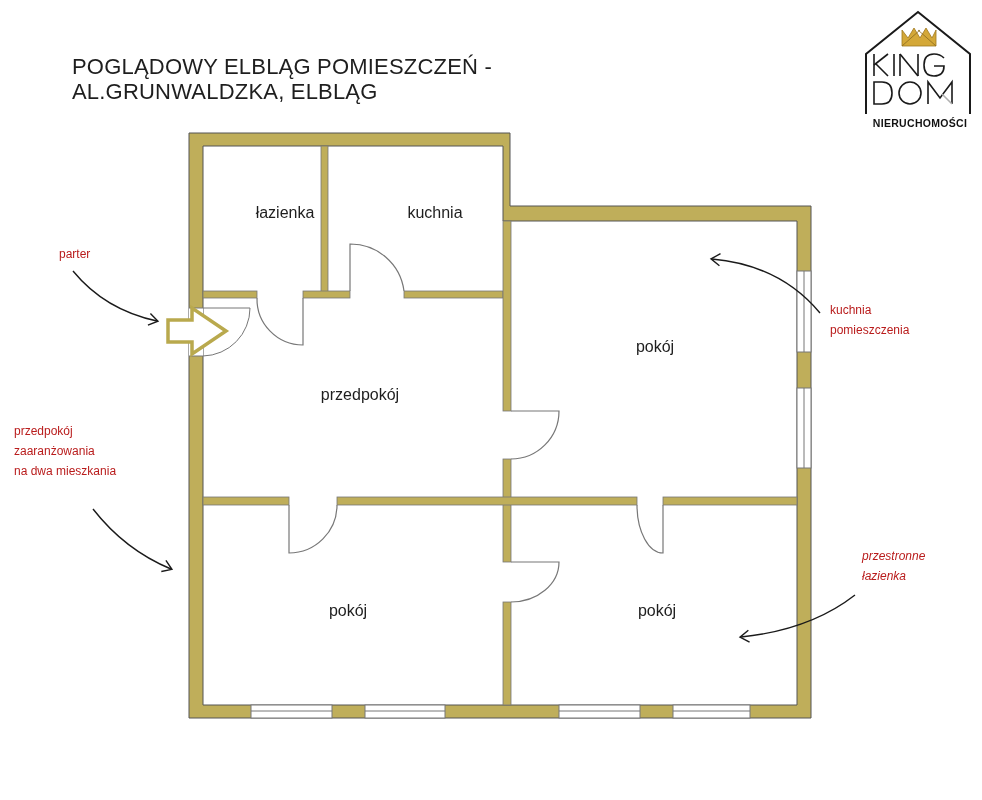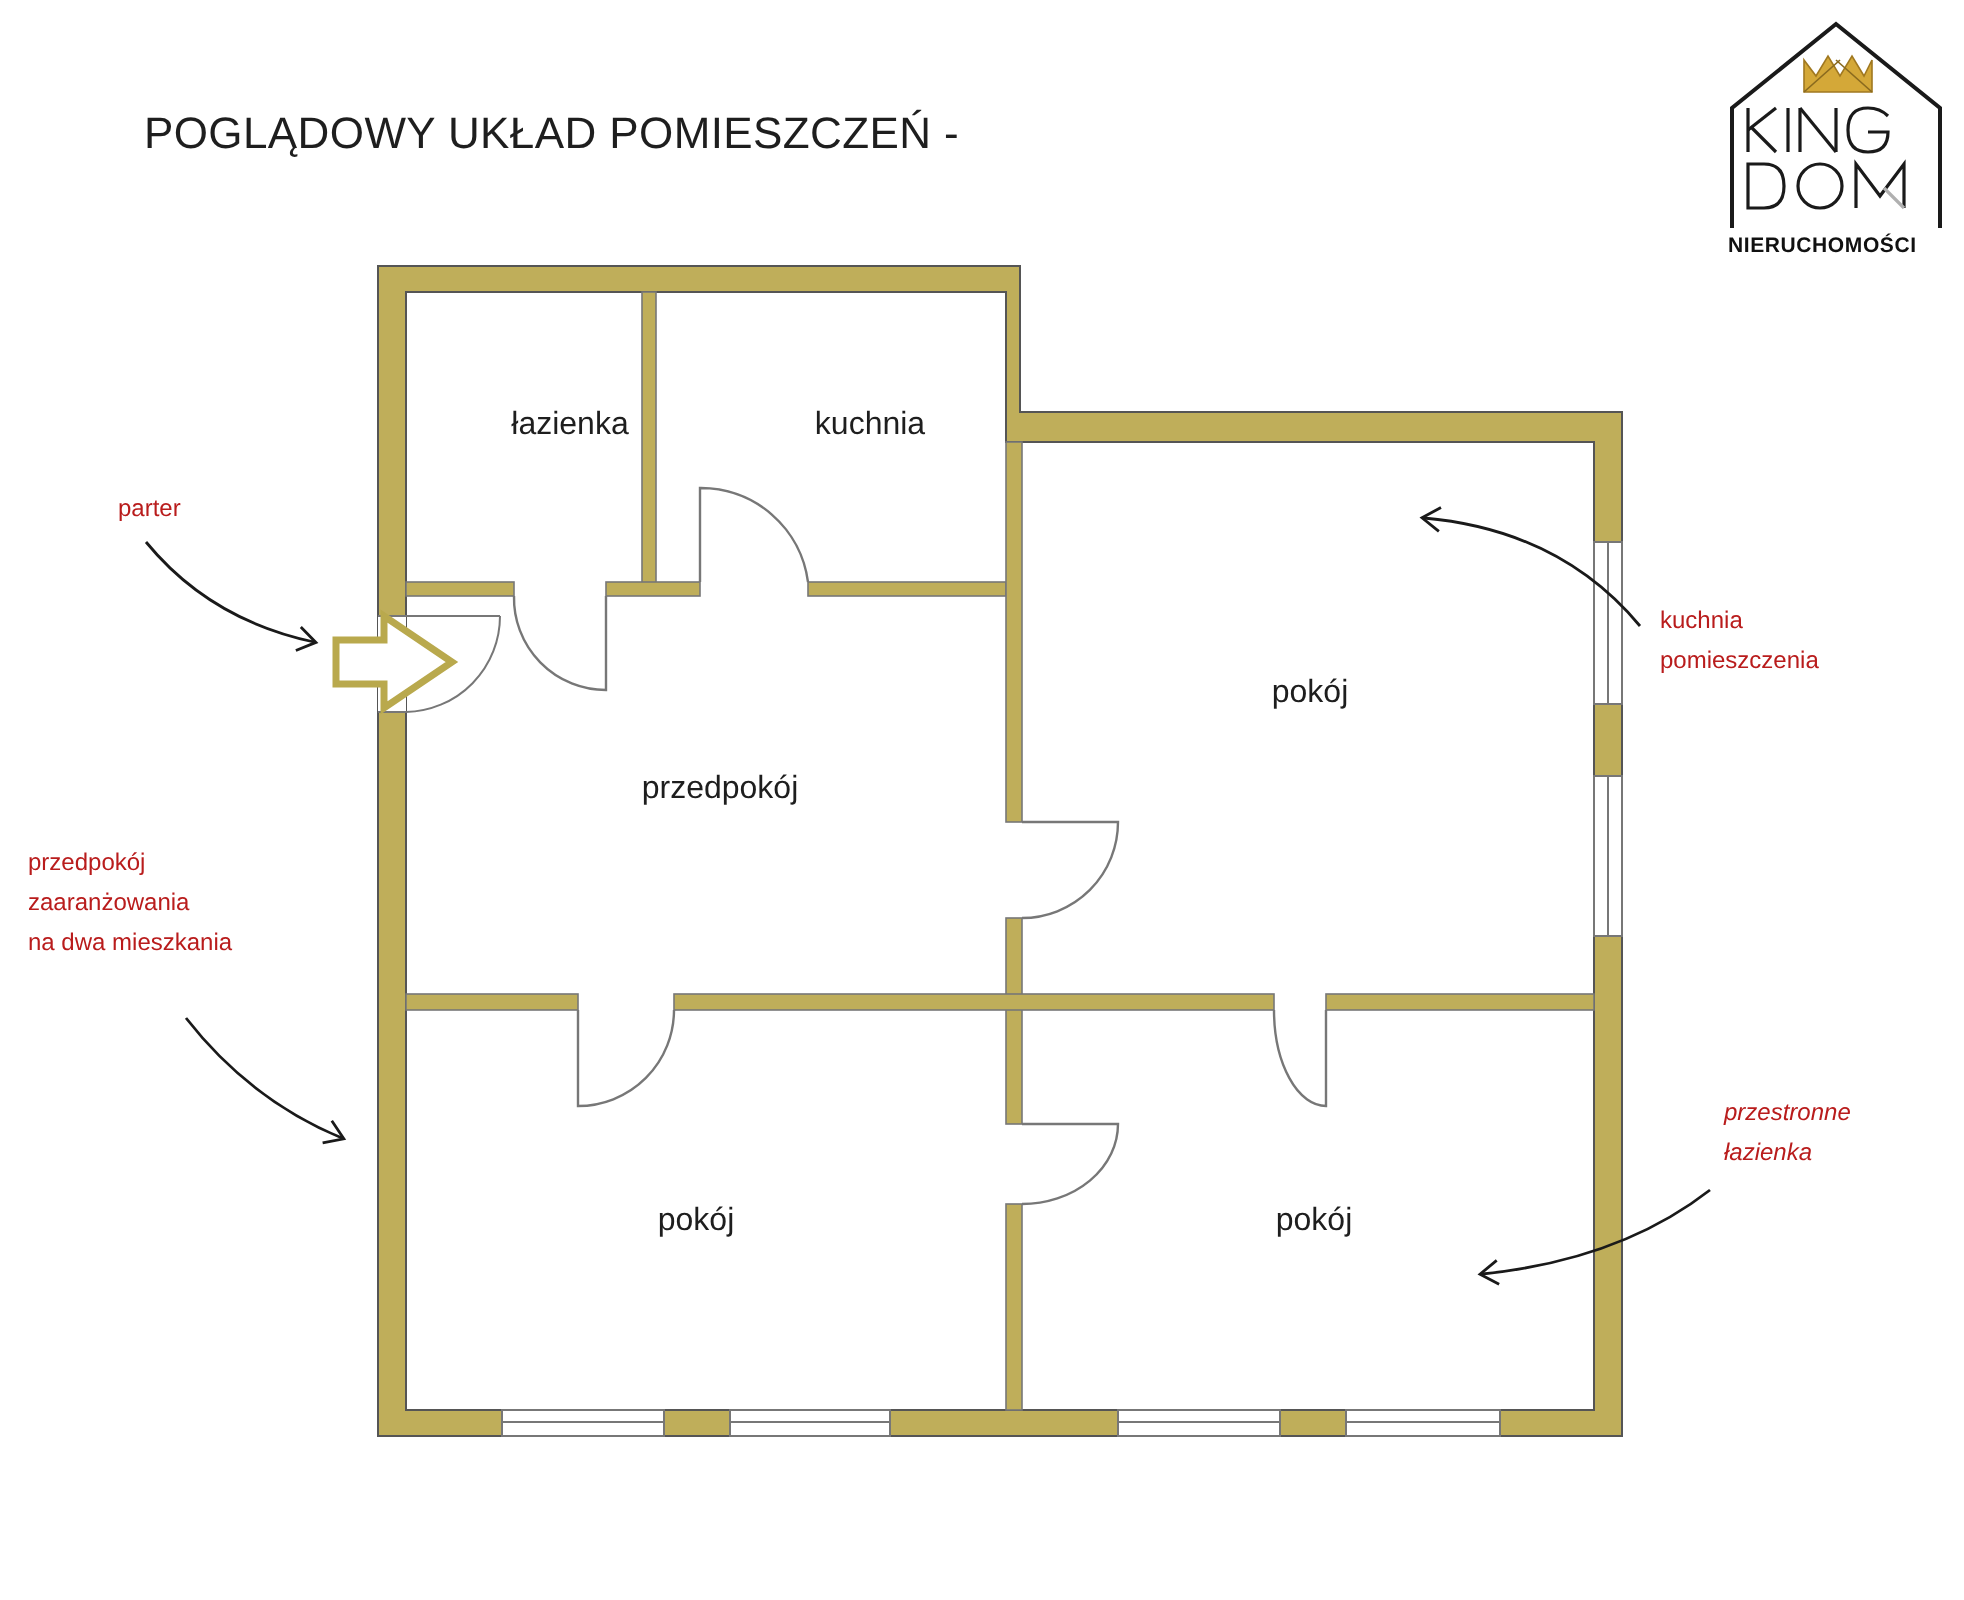--- a/index.html
+++ b/index.html
@@ -3,27 +3,28 @@
 <meta charset="utf-8">
 <style>
   html, body { margin:0; padding:0; background:#ffffff; }
   body { width:982px; height:800px; position:relative; overflow:hidden; font-family:"Liberation Sans", sans-serif; color:#1a1a1a; }
   .title { position:absolute; left:72px; top:54px; font-size:22px; line-height:25px; letter-spacing:0.2px; color:#1e1e1e; }
   .title div { white-space:nowrap; }
   .note { position:absolute; font-size:12px; line-height:20px; color:#b91c1c; white-space:nowrap; }
   .room-label { position:absolute; font-size:16px; color:#1e1e1e; white-space:nowrap; transform:translate(-50%,-50%); }
   svg.plan { position:absolute; left:0; top:0; }
   .logo { position:absolute; left:862px; top:8px; width:112px; height:124px; }
-  .logo-sub { position:absolute; left:864px; top:117px; width:112px; text-align:left; font-size:10.5px; font-weight:bold; letter-spacing:0.3px; color:#111; }
+  .logo-sub { position:absolute; left:864px; top:117px; width:112px; text-align:center; font-size:10.5px; font-weight:bold; letter-spacing:0.3px; color:#111; }
 </style>
 </head>
 <body>
 
 <div class="title">
-  <div>POGLĄDOWY UKŁAD POMIESZCZEŃ -</div>
+  <div>POGLĄDOWY ELBLĄG POMIESZCZEŃ -</div>
+  <div>AL.GRUNWALDZKA, ELBLĄG</div>
 </div>
 
 <svg class="logo" viewBox="0 0 112 124" width="112" height="124">
   <g>
     <polyline points="4,106 4,46 56,4 108,46 108,106" fill="none" stroke="#1a1a1a" stroke-width="2"></polyline>
   </g>
   <g>
     <polygon points="40,22 46,30 52,20 58,30 64,20 70,30 74,22 74,38 40,38" fill="#d4a838"></polygon>
     <polygon points="40,22 46,30 52,20 58,30 64,20 70,30 74,22 74,38 40,38" fill="none" stroke="#a07820" stroke-width="0.8"></polygon>
     <line x1="40" y1="38" x2="58" y2="22" stroke="#8a6a1e" stroke-width="0.8"></line>

